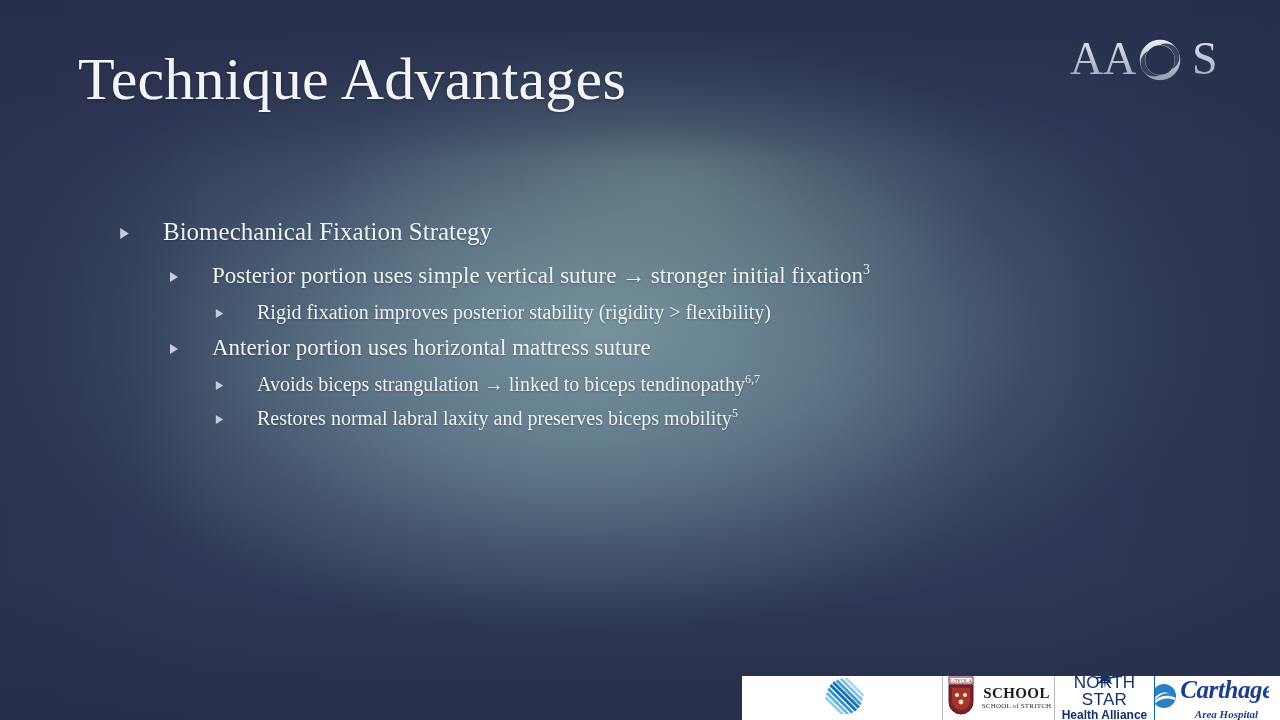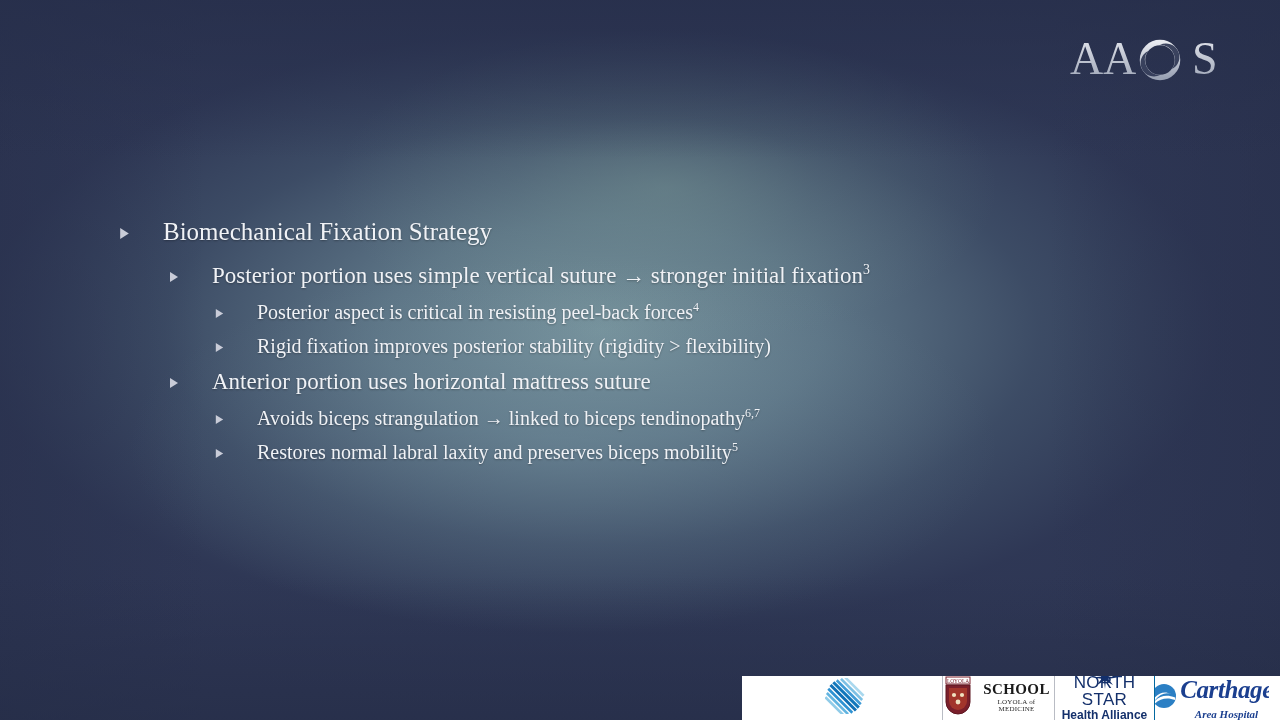--- a/index.html
+++ b/index.html
@@ -251,20 +251,21 @@
 </head>
 <body>
 
 <div id="slide">
 
   <div class="bg-layer bg-center"></div>
   <div class="bg-layer bg-greenglow"></div>
   <div class="bg-layer bg-lowglow"></div>
   <div class="bg-layer bg-vignette"></div>
 
+  <div id="title">Technique Advantages</div>
 
   <div id="aaos-logo">
     <svg width="160" height="52" viewBox="0 0 160 52" aria-hidden="true">
       <defs>
         <linearGradient id="aaosGrad" x1="0" y1="0" x2="0" y2="1">
           <stop offset="0%" stop-color="#e8eaf0"></stop>
           <stop offset="100%" stop-color="#9aa2b4"></stop>
         </linearGradient>
       </defs>
       <g fill="url(#aaosGrad)" font-family="Liberation Serif, serif" font-size="46">
@@ -294,28 +295,20 @@
 
     <div class="bullet lvl2">
       <span class="marker">
         <svg width="12" height="12" viewBox="0 0 12 12">
             <path d="M2 1 L10 6 L2 11 Z" fill="currentColor"></path>
           </svg>
       </span>
       <span class="btext"><span>Posterior portion uses simple vertical suture → stronger initial fixation</span><sup>3</sup></span>
     </div>
 
-    <div class="bullet lvl3">
-      <span class="marker">
-        <svg width="11" height="11" viewBox="0 0 12 12">
-            <path d="M2 1 L10 6 L2 11 Z" fill="currentColor"></path>
-          </svg>
-      </span>
-      <span class="btext"><span>Posterior aspect is critical in resisting peel-back forces</span><sup>4</sup></span>
-    </div>
 
     <div class="bullet lvl3">
       <span class="marker">
         <svg width="11" height="11" viewBox="0 0 12 12">
             <path d="M2 1 L10 6 L2 11 Z" fill="currentColor"></path>
           </svg>
       </span>
       <span class="btext"><span>Rigid fixation improves posterior stability (rigidity &gt; flexibility)</span><sup></sup></span>
     </div>
 
@@ -377,21 +370,21 @@
             <text x="15" y="7" font-family="Liberation Serif, serif" font-size="5.4" fill="#7a1f2b" text-anchor="middle">LOYOLA</text>
             <path d="M3 9 h24 v17 a12 12 0 0 1 -12 12 a12 12 0 0 1 -12 -12 z" fill="#7a1f2b" stroke="#5d1620" stroke-width="1"></path>
             <path d="M6 12 h18 v13 a9 9 0 0 1 -9 9 a9 9 0 0 1 -9 -9 z" fill="#a93a2c" opacity="0.85"></path>
             <circle cx="11" cy="19" r="2.1" fill="#f0e2c0"></circle>
             <circle cx="19" cy="19" r="2.1" fill="#f0e2c0"></circle>
             <circle cx="15" cy="26" r="2.4" fill="#f0e2c0"></circle>
           </svg>
         </span>
         <span class="stritch-text">
           <span class="stritch-name">SCHOOL</span>
-          <span class="stritch-sub">LOYOLA of MEDICINE</span>
+          <span class="stritch-sub">SCHOOL of STRITCH</span>
         </span>
       </div>
     </div>
 
     <div class="logo-cell cell-northstar">
       <div class="ns-wrap">
         <span class="ns-star">
           <svg width="26" height="24" viewBox="0 0 26 24" aria-hidden="true">
             <path d="M13 0 L14.6 9.2 L22 5.4 L16.2 11.6 L26 12.6 L16.2 13.8
                      L21 20 L13.8 16 L13 24 L12 16 L5 20 L9.6 13.8 L0 12.6

